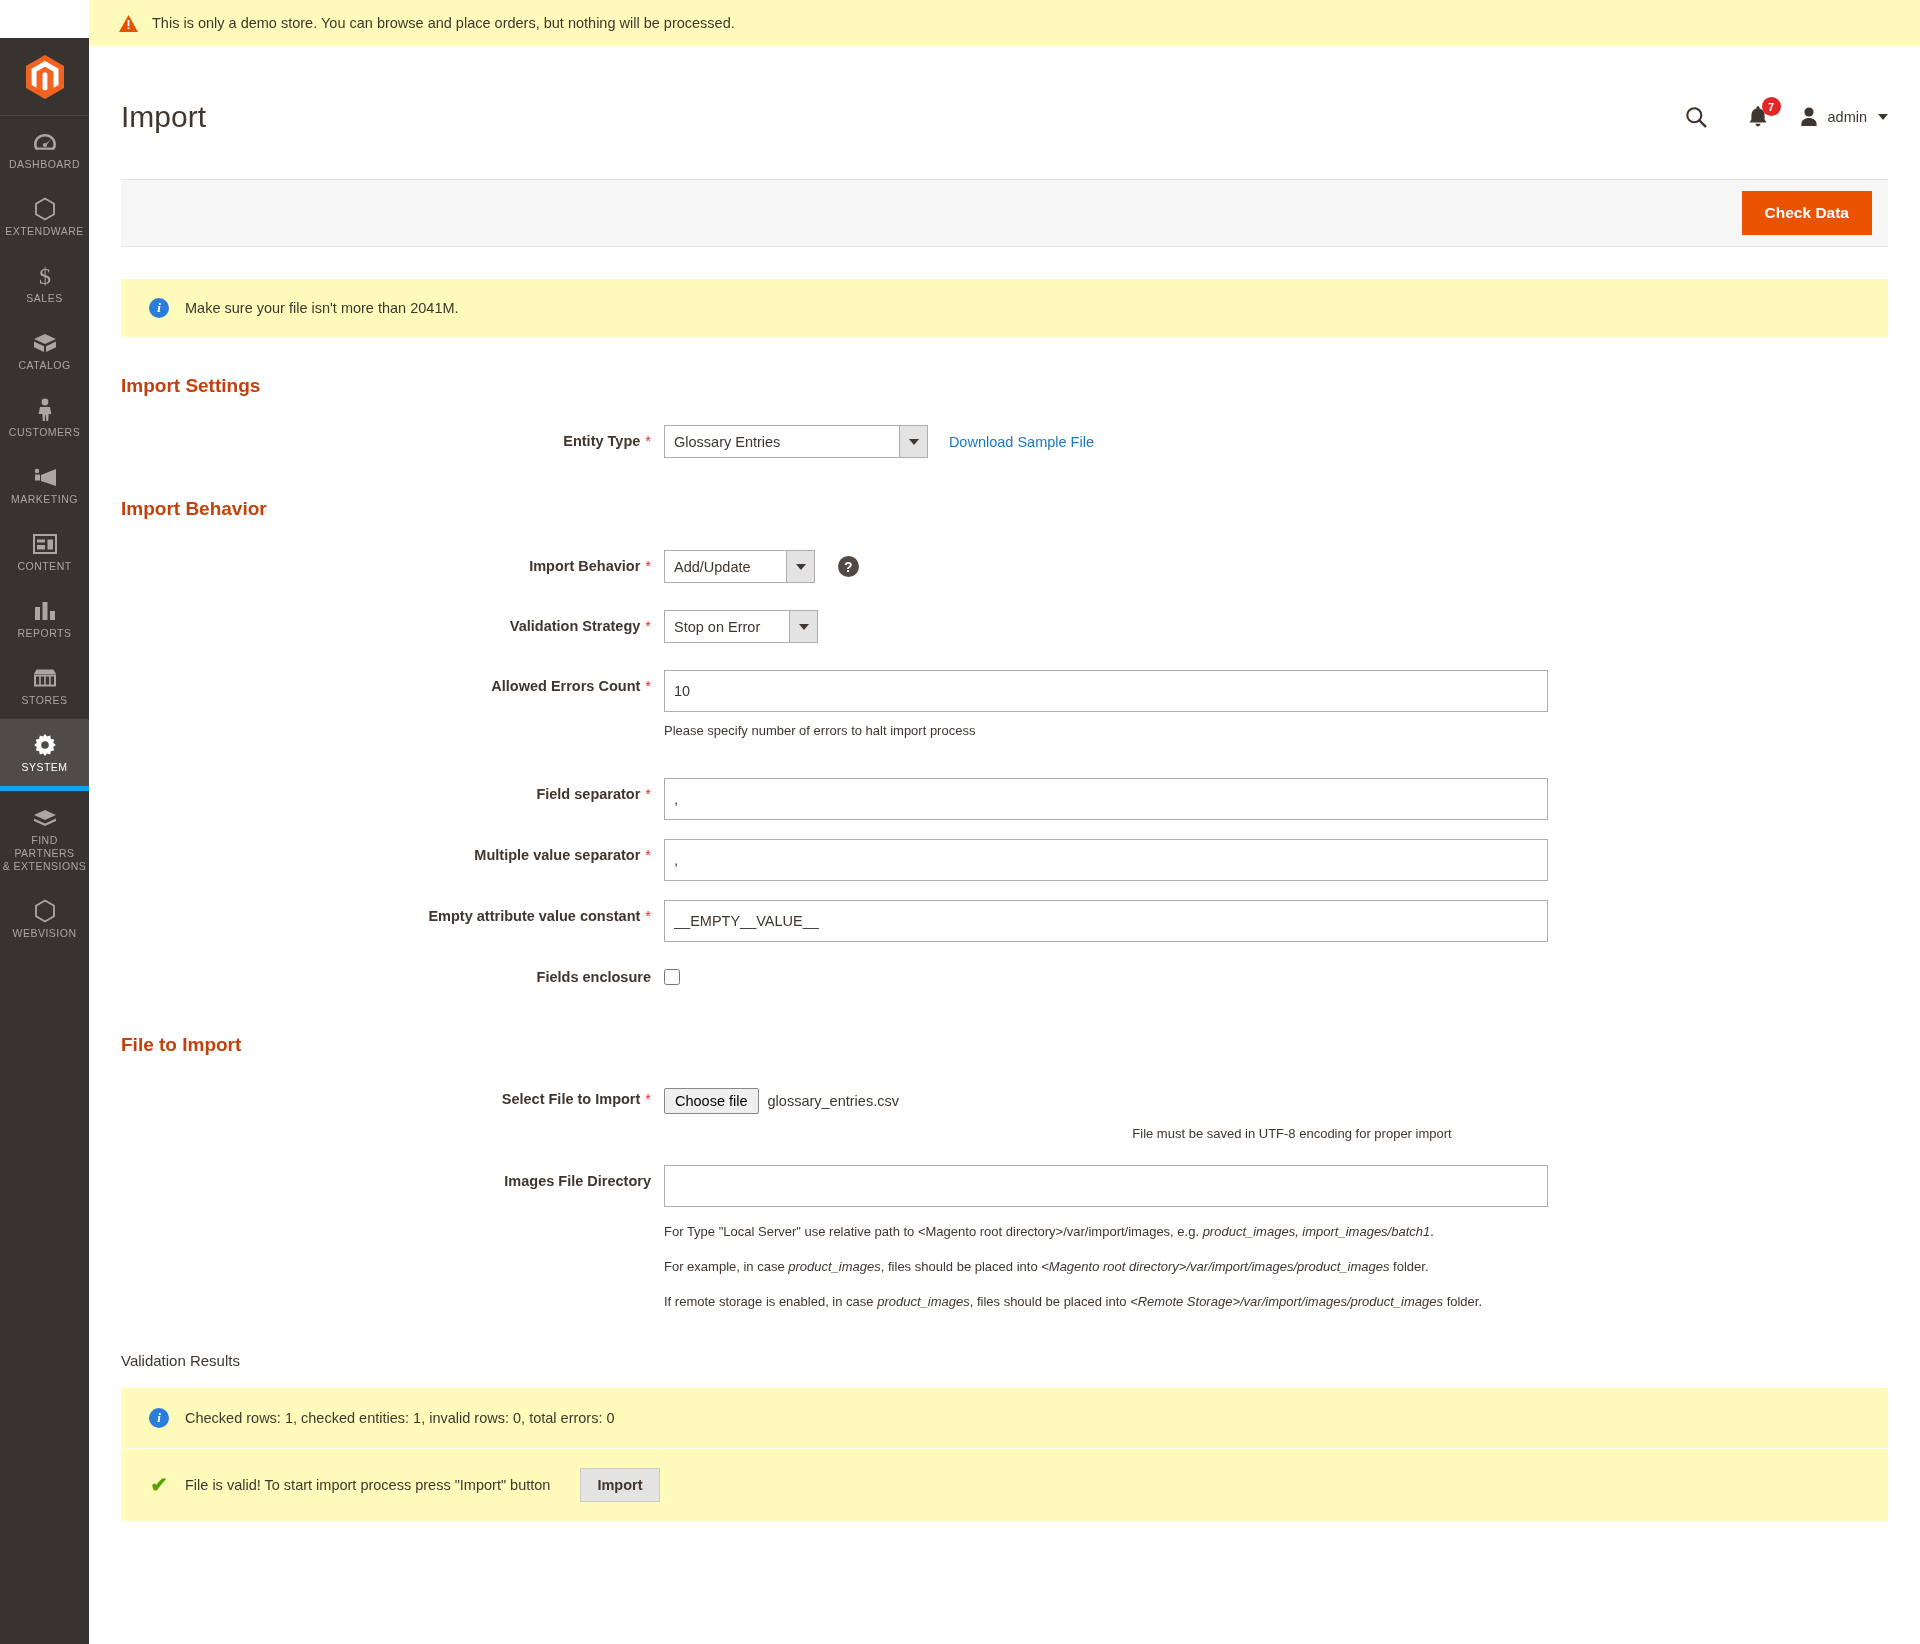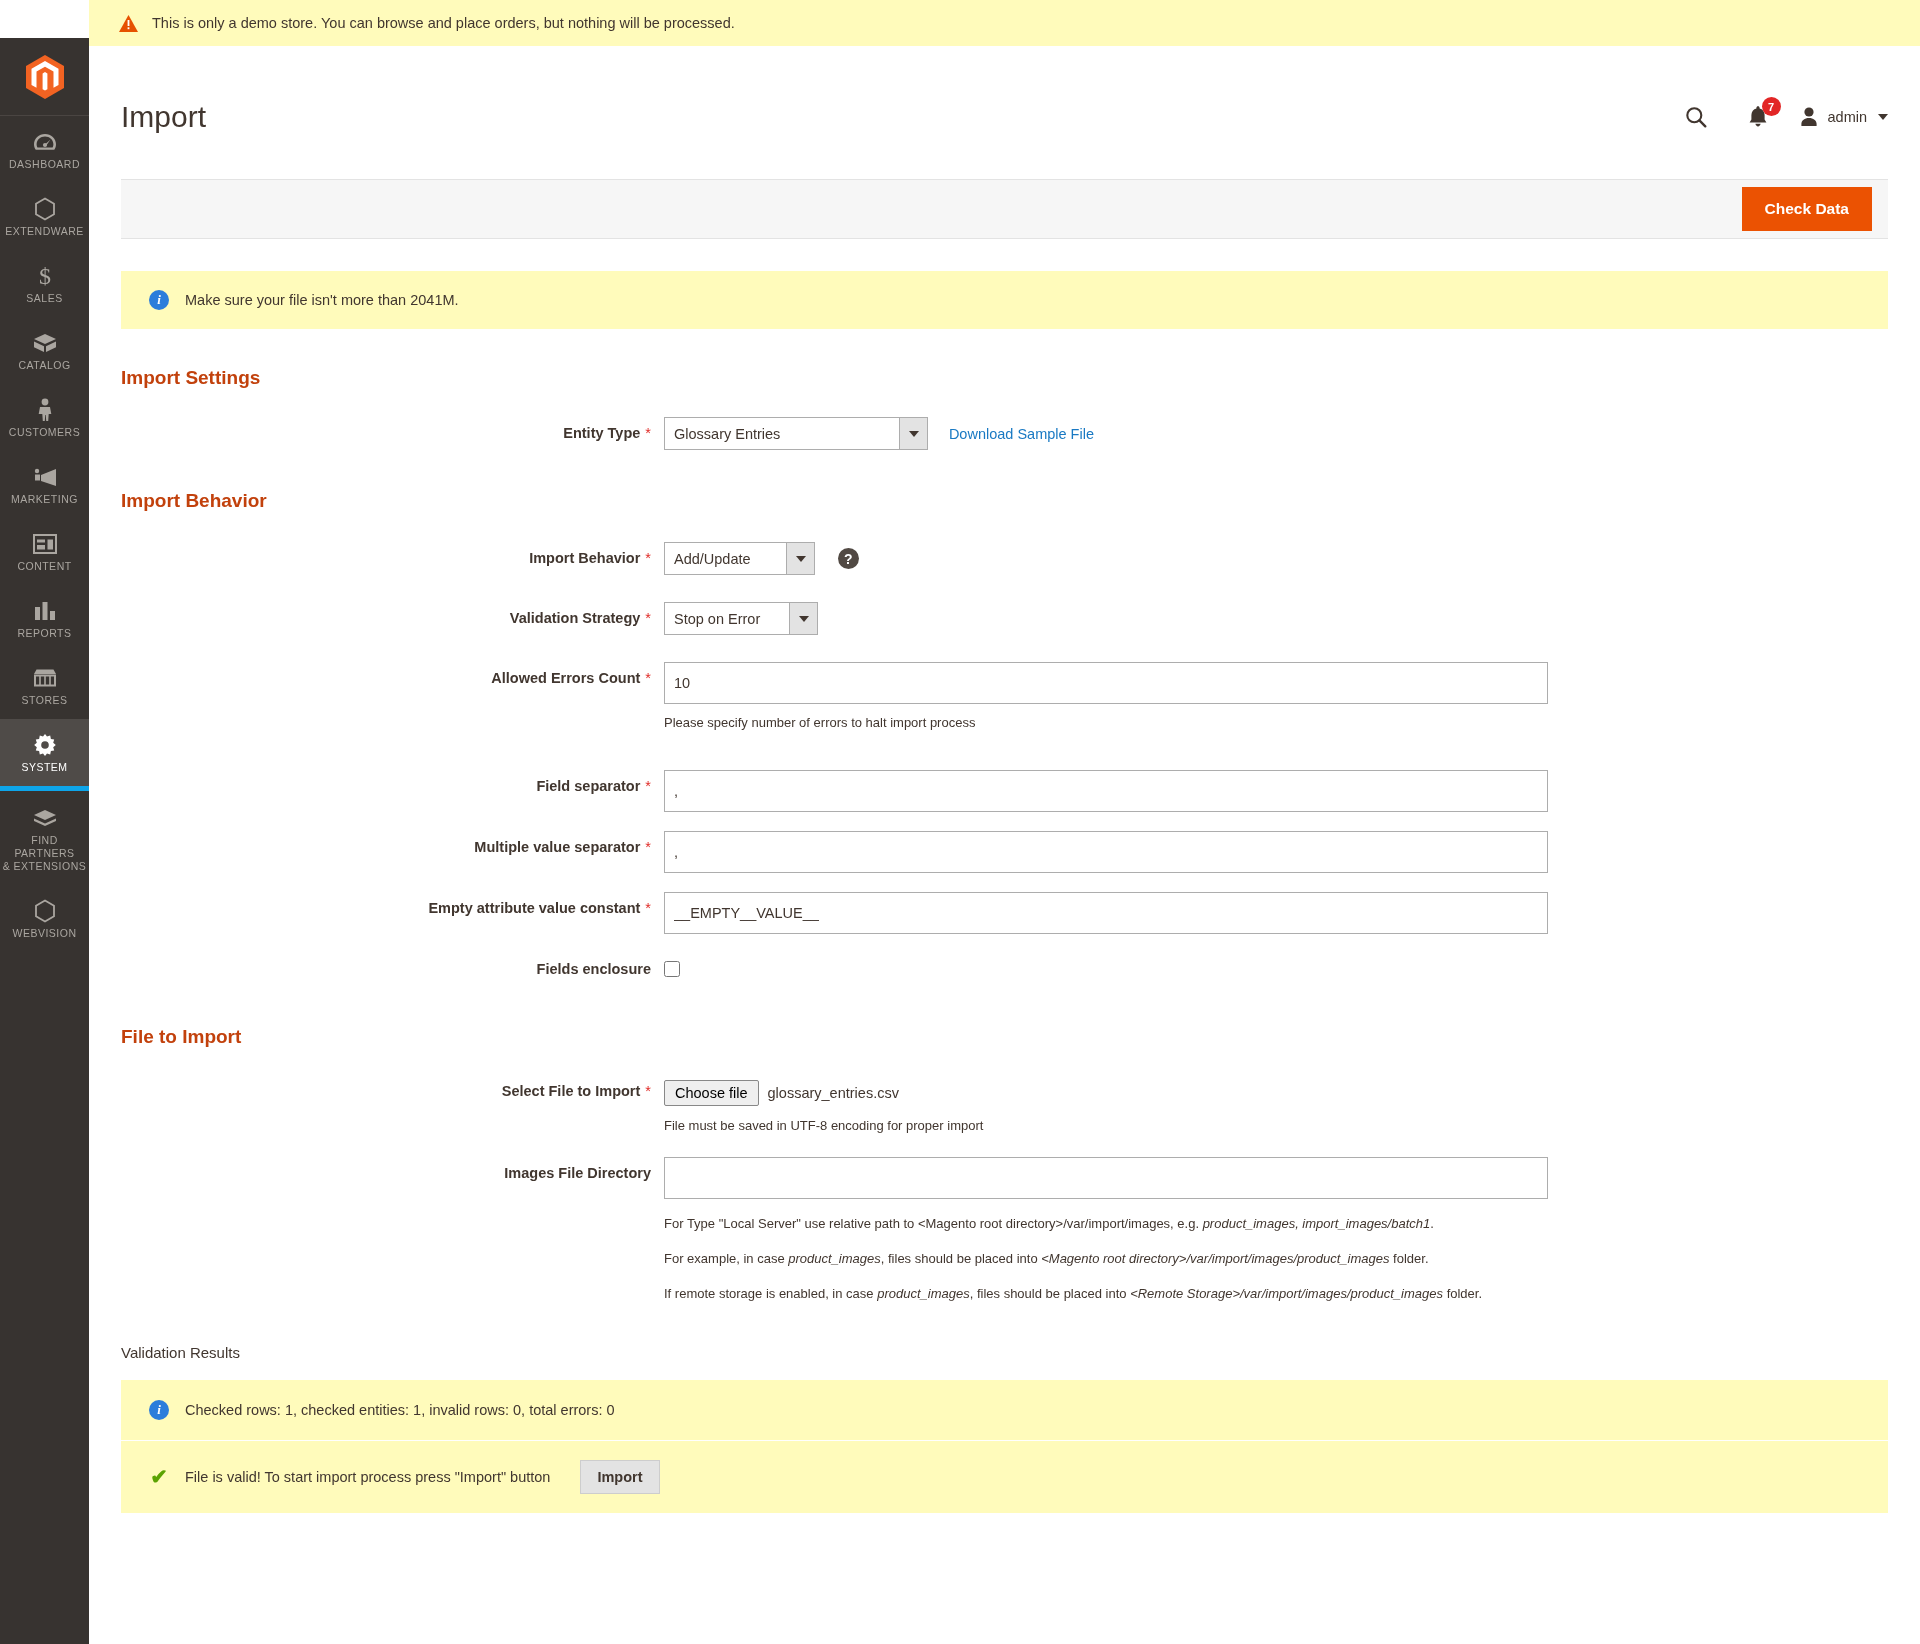--- a/index.html
+++ b/index.html
@@ -79,21 +79,21 @@
   }
   .admin-wrap { display: flex; align-items: center; gap: 9px; padding-left: 8px; cursor: pointer; }
   .admin-name { font-size: 14.5px; color: #41362f; }
   .caret-dn { width: 0; height: 0; border-left: 5px solid transparent; border-right: 5px solid transparent; border-top: 6px solid #41362f; margin-left: 2px; }
 
   .action-bar {
     margin: 0 32px;
     background: #f6f6f6;
     border-top: 1px solid #e3e3e3;
     border-bottom: 1px solid #e3e3e3;
-    height: 60px;
+    height: 68px;
     display: flex; align-items: center; justify-content: flex-end;
     padding-right: 16px;
   }
   .btn-primary {
     background: #eb5202;
     color: #ffffff;
     border: 1px solid #eb5202;
     font-size: 15.5px; font-weight: bold;
     padding: 12px 22px;
     cursor: pointer;
@@ -516,21 +516,21 @@
 
     <div class="frow" style="margin-top:28px;">
       <div class="flabel" style="padding-top:7px;">
         <span>Select File to Import</span><span class="req">*</span>
       </div>
       <div class="fctrl">
         <div class="filerow">
           <button class="choose-btn">Choose file</button>
           <span class="fname">glossary_entries.csv</span>
         </div>
-        <div class="fnote" style="margin-top:12px;">File must be saved in UTF-8 encoding for proper import</div>
+        <div class="fnote" style="margin-top:12px;text-align:center;">File must be saved in UTF-8 encoding for proper import</div>
       </div>
     </div>
 
     <div class="frow" style="margin-top:24px;">
       <div class="flabel">Images File Directory</div>
       <div class="fctrl">
         <input class="txt" type="text" value="" style="">
         <div class="fnote spacedlg">
           <span>For Type "Local Server" use relative path to &lt;Magento root directory&gt;/var/import/images, e.g. </span><em>product_images, import_images/batch1</em><span>.</span>
         </div>

